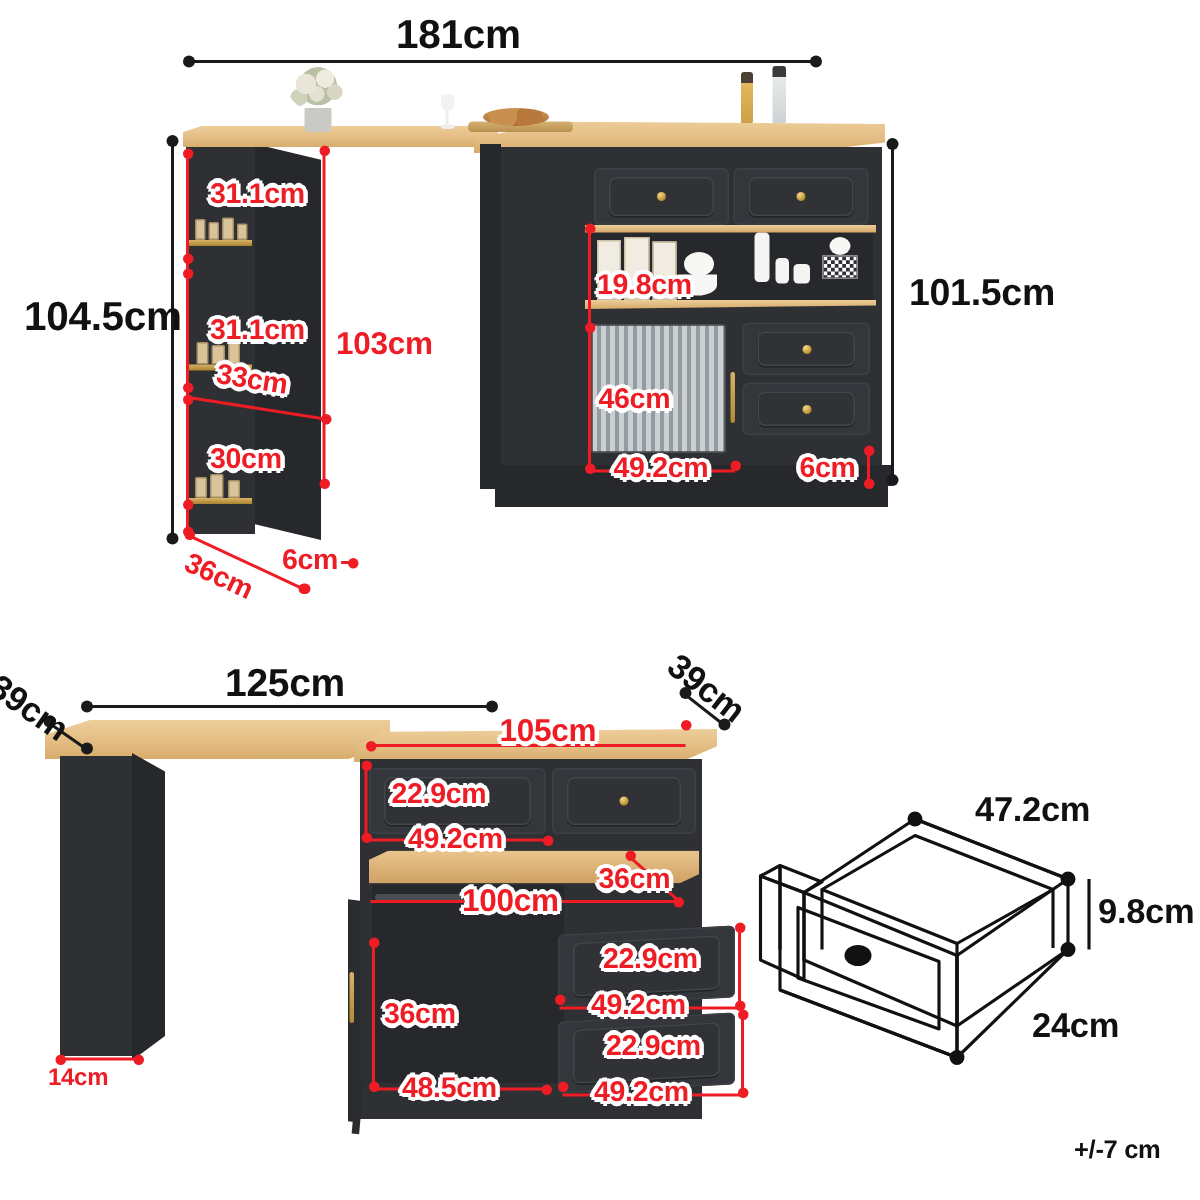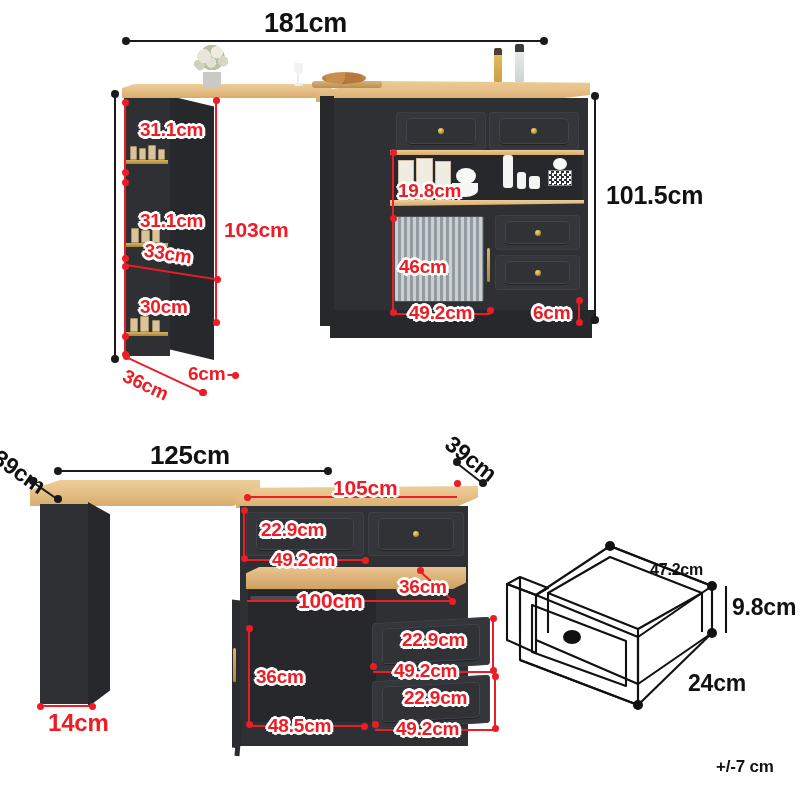--- a/index.html
+++ b/index.html
@@ -201,20 +201,21 @@
     <div class="bottle" style="left:515px;top:44px;width:9px;height:38px;background:linear-gradient(180deg,#3b3b3b 0 20%,#e8eaea 20%,#cdd3d4 100%);"></div>
 
     <div class="ln ln-k ln-h" style="left:126px;top:40px;width:418px;"></div>
     <div class="dot dot-k" style="left:126px;top:41px;"></div>
     <div class="dot dot-k" style="left:544px;top:41px;"></div>
     <div class="dim dim-black" style="left:264px;top:10px;font-size:27px;">181cm</div>
 
     <div class="ln ln-k ln-v" style="left:114px;top:94px;height:265px;"></div>
     <div class="dot dot-k" style="left:115px;top:94px;"></div>
     <div class="dot dot-k" style="left:115px;top:359px;"></div>
+    <div class="dim dim-black" style="left:16px;top:198px;font-size:27px;">104.5cm</div>
 
     <div class="ln ln-k ln-v" style="left:594px;top:96px;height:224px;"></div>
     <div class="dot dot-k" style="left:595px;top:96px;"></div>
     <div class="dot dot-k" style="left:595px;top:320px;"></div>
     <div class="dim dim-black" style="left:606px;top:183px;font-size:25px;">101.5cm</div>
 
     <div class="ln ln-v" style="left:215px;top:100px;height:222px;"></div>
     <div class="dot" style="left:216px;top:100px;"></div>
     <div class="dot" style="left:216px;top:322px;"></div>
     <div class="dim dim-red" style="left:224px;top:219px;font-size:21px;">103cm</div>
@@ -341,21 +342,21 @@
     <div class="ln ln-h" style="left:245px;top:139px;width:120px;"></div>
     <div class="dot" style="left:365px;top:140px;"></div>
     <div class="dim dim-red" style="left:272px;top:130px;font-size:19px;">49.2cm</div>
 
     <div class="ln" style="left:420px;top:150px;width:44px;height:2px;transform-origin:0 0;transform:rotate(42deg);"></div>
     <div class="dot" style="left:420px;top:150px;"></div>
     <div class="dot" style="left:452px;top:181px;"></div>
     <div class="dim dim-red" style="left:399px;top:157px;font-size:19px;">36cm</div>
 
     <div class="ln ln-h" style="left:247px;top:180px;width:206px;"></div>
-    <div class="dim dim-red" style="left:298px;top:170px;font-size:21px;">100cm</div>
+    <div class="dim dim-red" style="left:308px;top:170px;font-size:21px;">100cm</div>
 
     <div class="ln ln-v" style="left:248px;top:208px;height:96px;"></div>
     <div class="dot" style="left:249px;top:208px;"></div>
     <div class="dot" style="left:249px;top:304px;"></div>
     <div class="dim dim-red" style="left:256px;top:247px;font-size:19px;">36cm</div>
 
     <div class="ln ln-h" style="left:249px;top:305px;width:115px;"></div>
     <div class="dot" style="left:364px;top:306px;"></div>
     <div class="dim dim-red" style="left:268px;top:296px;font-size:19px;">48.5cm</div>
 
@@ -373,21 +374,21 @@
     <div class="dot" style="left:495px;top:308px;"></div>
     <div class="dim dim-red" style="left:404px;top:268px;font-size:19px;">22.9cm</div>
 
     <div class="ln ln-h" style="left:375px;top:309px;width:120px;"></div>
     <div class="dot" style="left:375px;top:304px;"></div>
     <div class="dim dim-red" style="left:396px;top:299px;font-size:19px;">49.2cm</div>
 
     <div class="ln ln-h" style="left:40px;top:285px;width:52px;"></div>
     <div class="dot" style="left:40px;top:286px;"></div>
     <div class="dot" style="left:92px;top:286px;"></div>
-    <div class="dim dim-red" style="left:48px;top:291px;font-size:24px;">14cm</div>
+    <div class="dim dim-red" style="left:32px;top:291px;font-size:16px;">14cm</div>
   </div>
 
   <div class="abs" style="left:480px;top:500px;width:320px;height:230px;">
 
     <svg class="lineart" width="320" height="230" viewBox="0 0 320 230" style="left:0;top:0;">
       <g fill="none" stroke="#111111" stroke-width="2.1" stroke-linejoin="round">
 
         <path d="M130 46 L232 86 L158 137 L56 95 Z"></path>
 
         <path d="M130 57 L222 93 L158 129 L68 93 Z"></path>
@@ -420,20 +421,20 @@
       <g stroke="#111111" stroke-width="2.1">
 
         <line x1="130" y1="46" x2="232" y2="86"></line>
 
         <line x1="246" y1="86" x2="246" y2="133"></line>
 
         <line x1="158" y1="205" x2="232" y2="133"></line>
       </g>
     </svg>
 
-    <div class="dim dim-black" style="left:170px;top:28px;font-size:16px;margin-top:34px;">47.2cm</div>
+    <div class="dim dim-black" style="left:170px;top:28px;font-size:23px;">47.2cm</div>
     <div class="dim dim-black" style="left:252px;top:96px;font-size:23px;">9.8cm</div>
     <div class="dim dim-black" style="left:208px;top:172px;font-size:23px;">24cm</div>
   </div>
 
   <div class="dim dim-black" style="left:716px;top:758px;font-size:17px;font-weight:700;">+/-7 cm</div>
 
 </div>
 
 </body></html>

